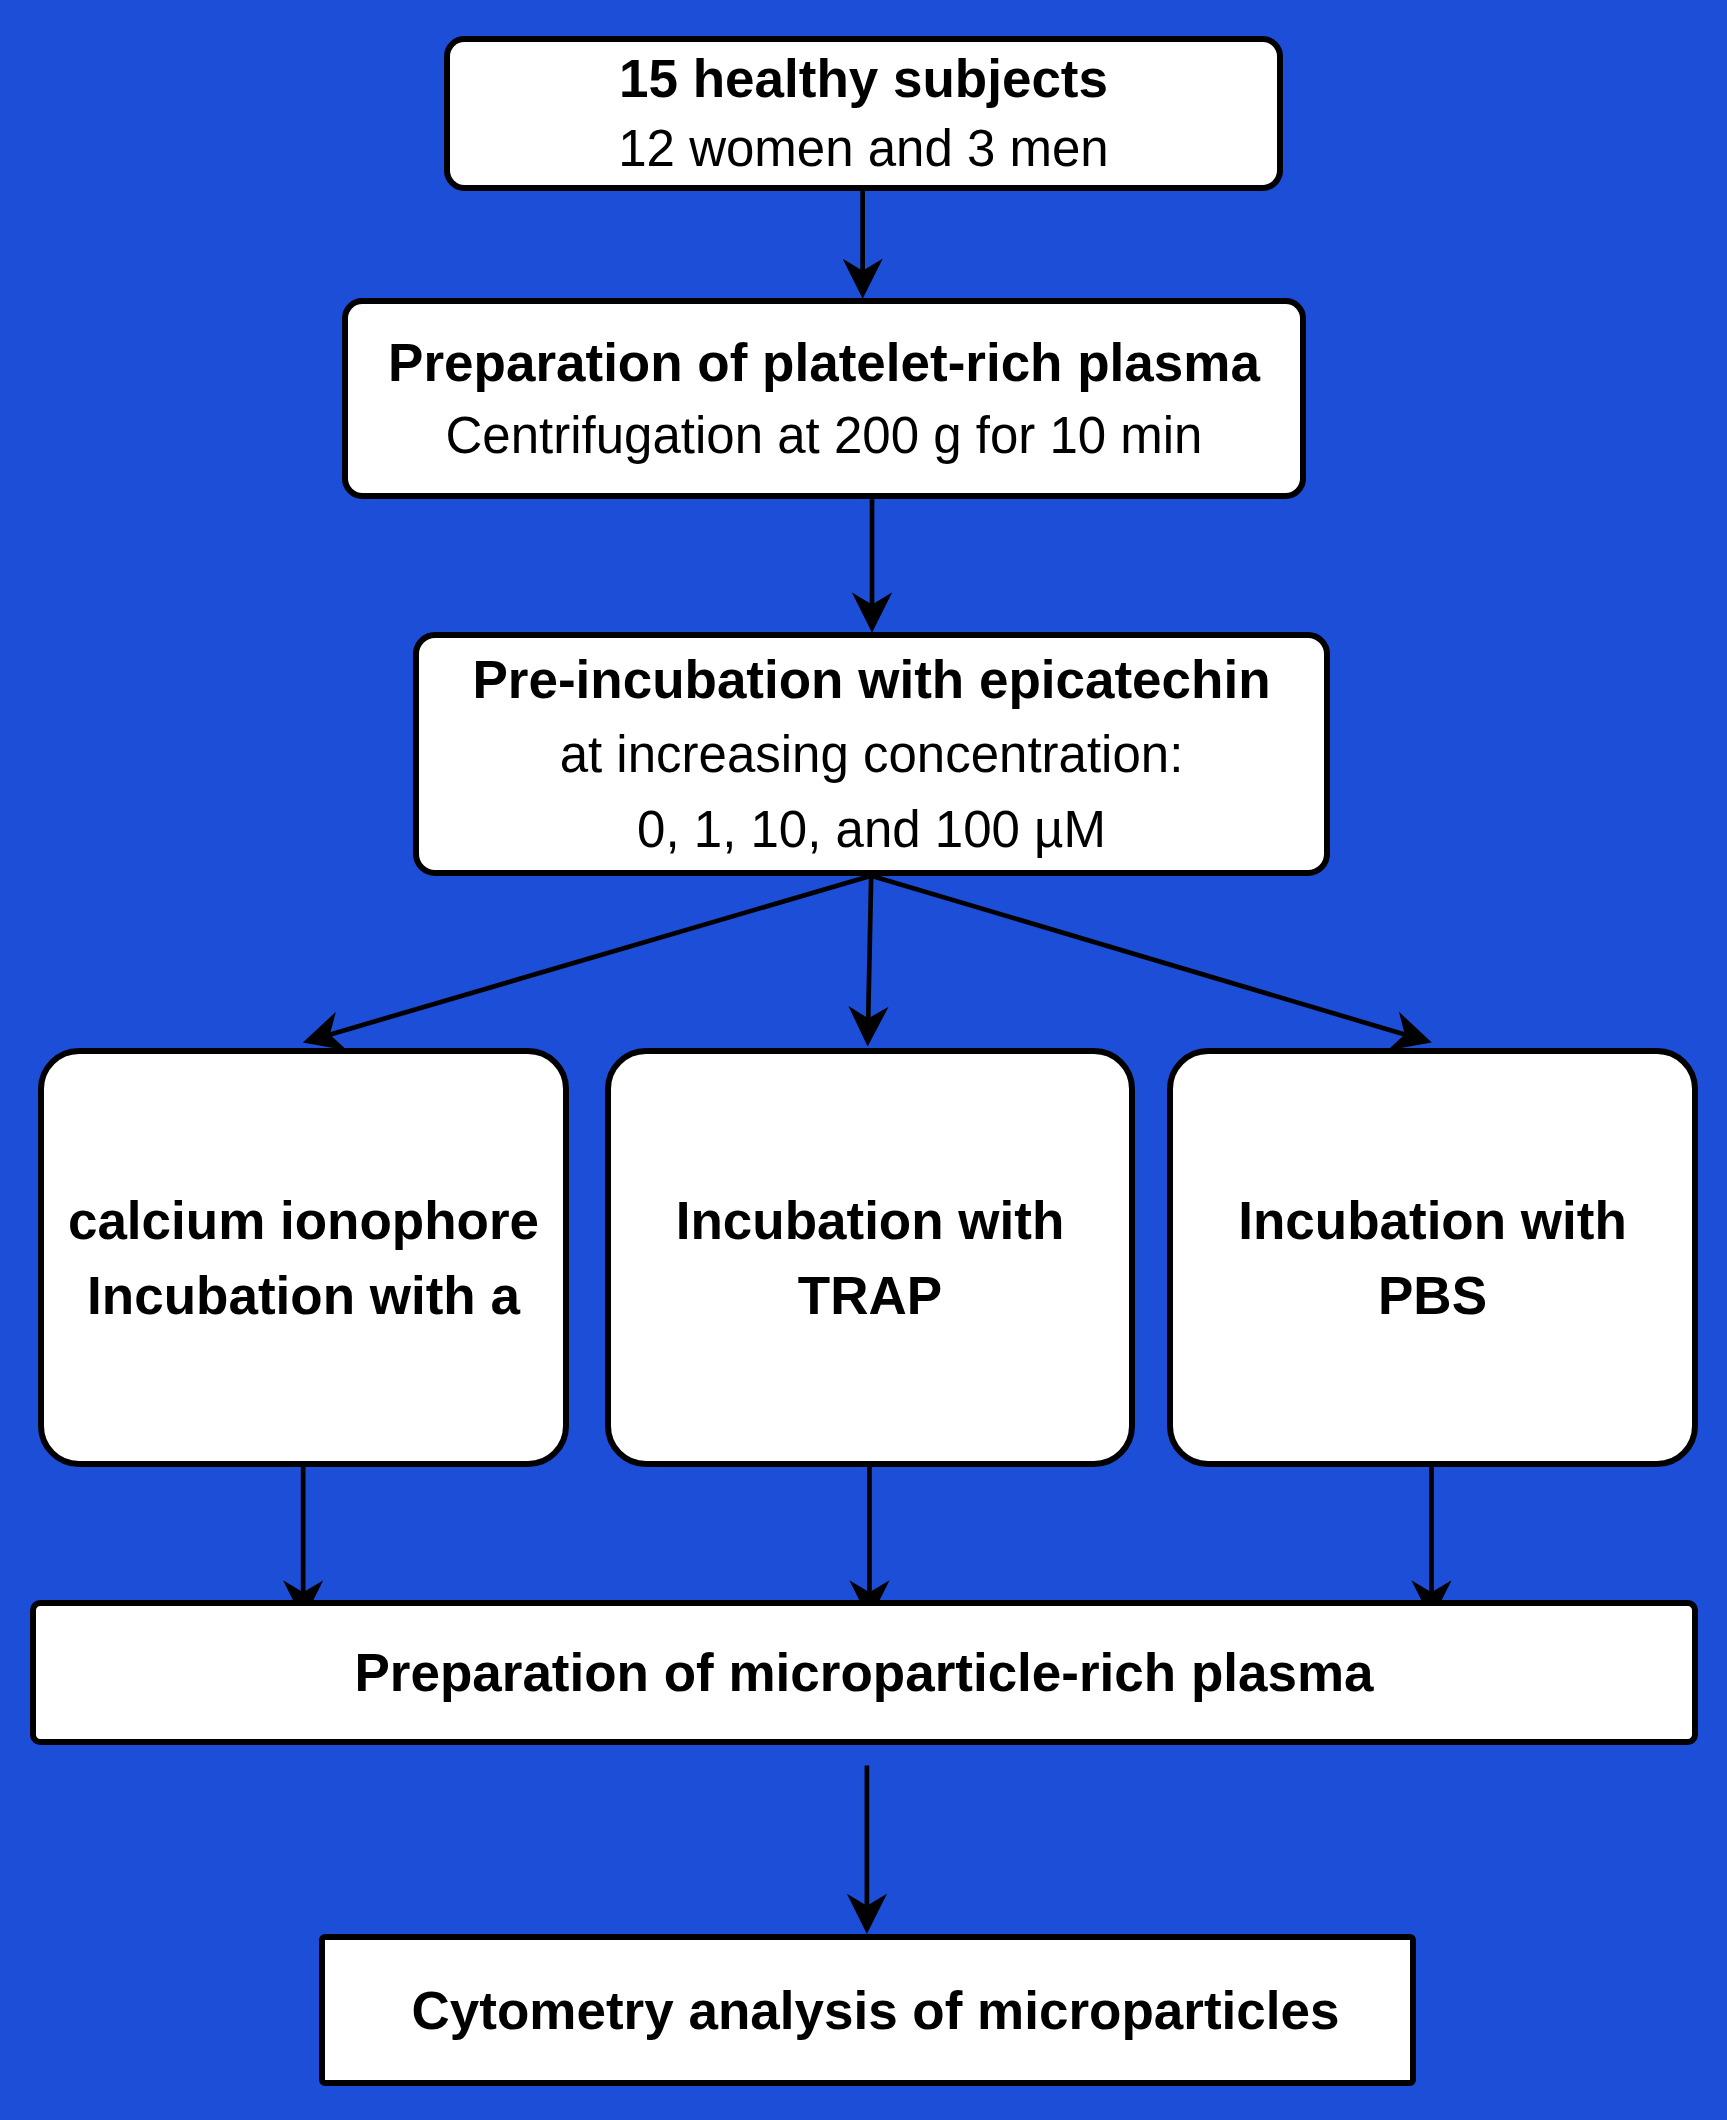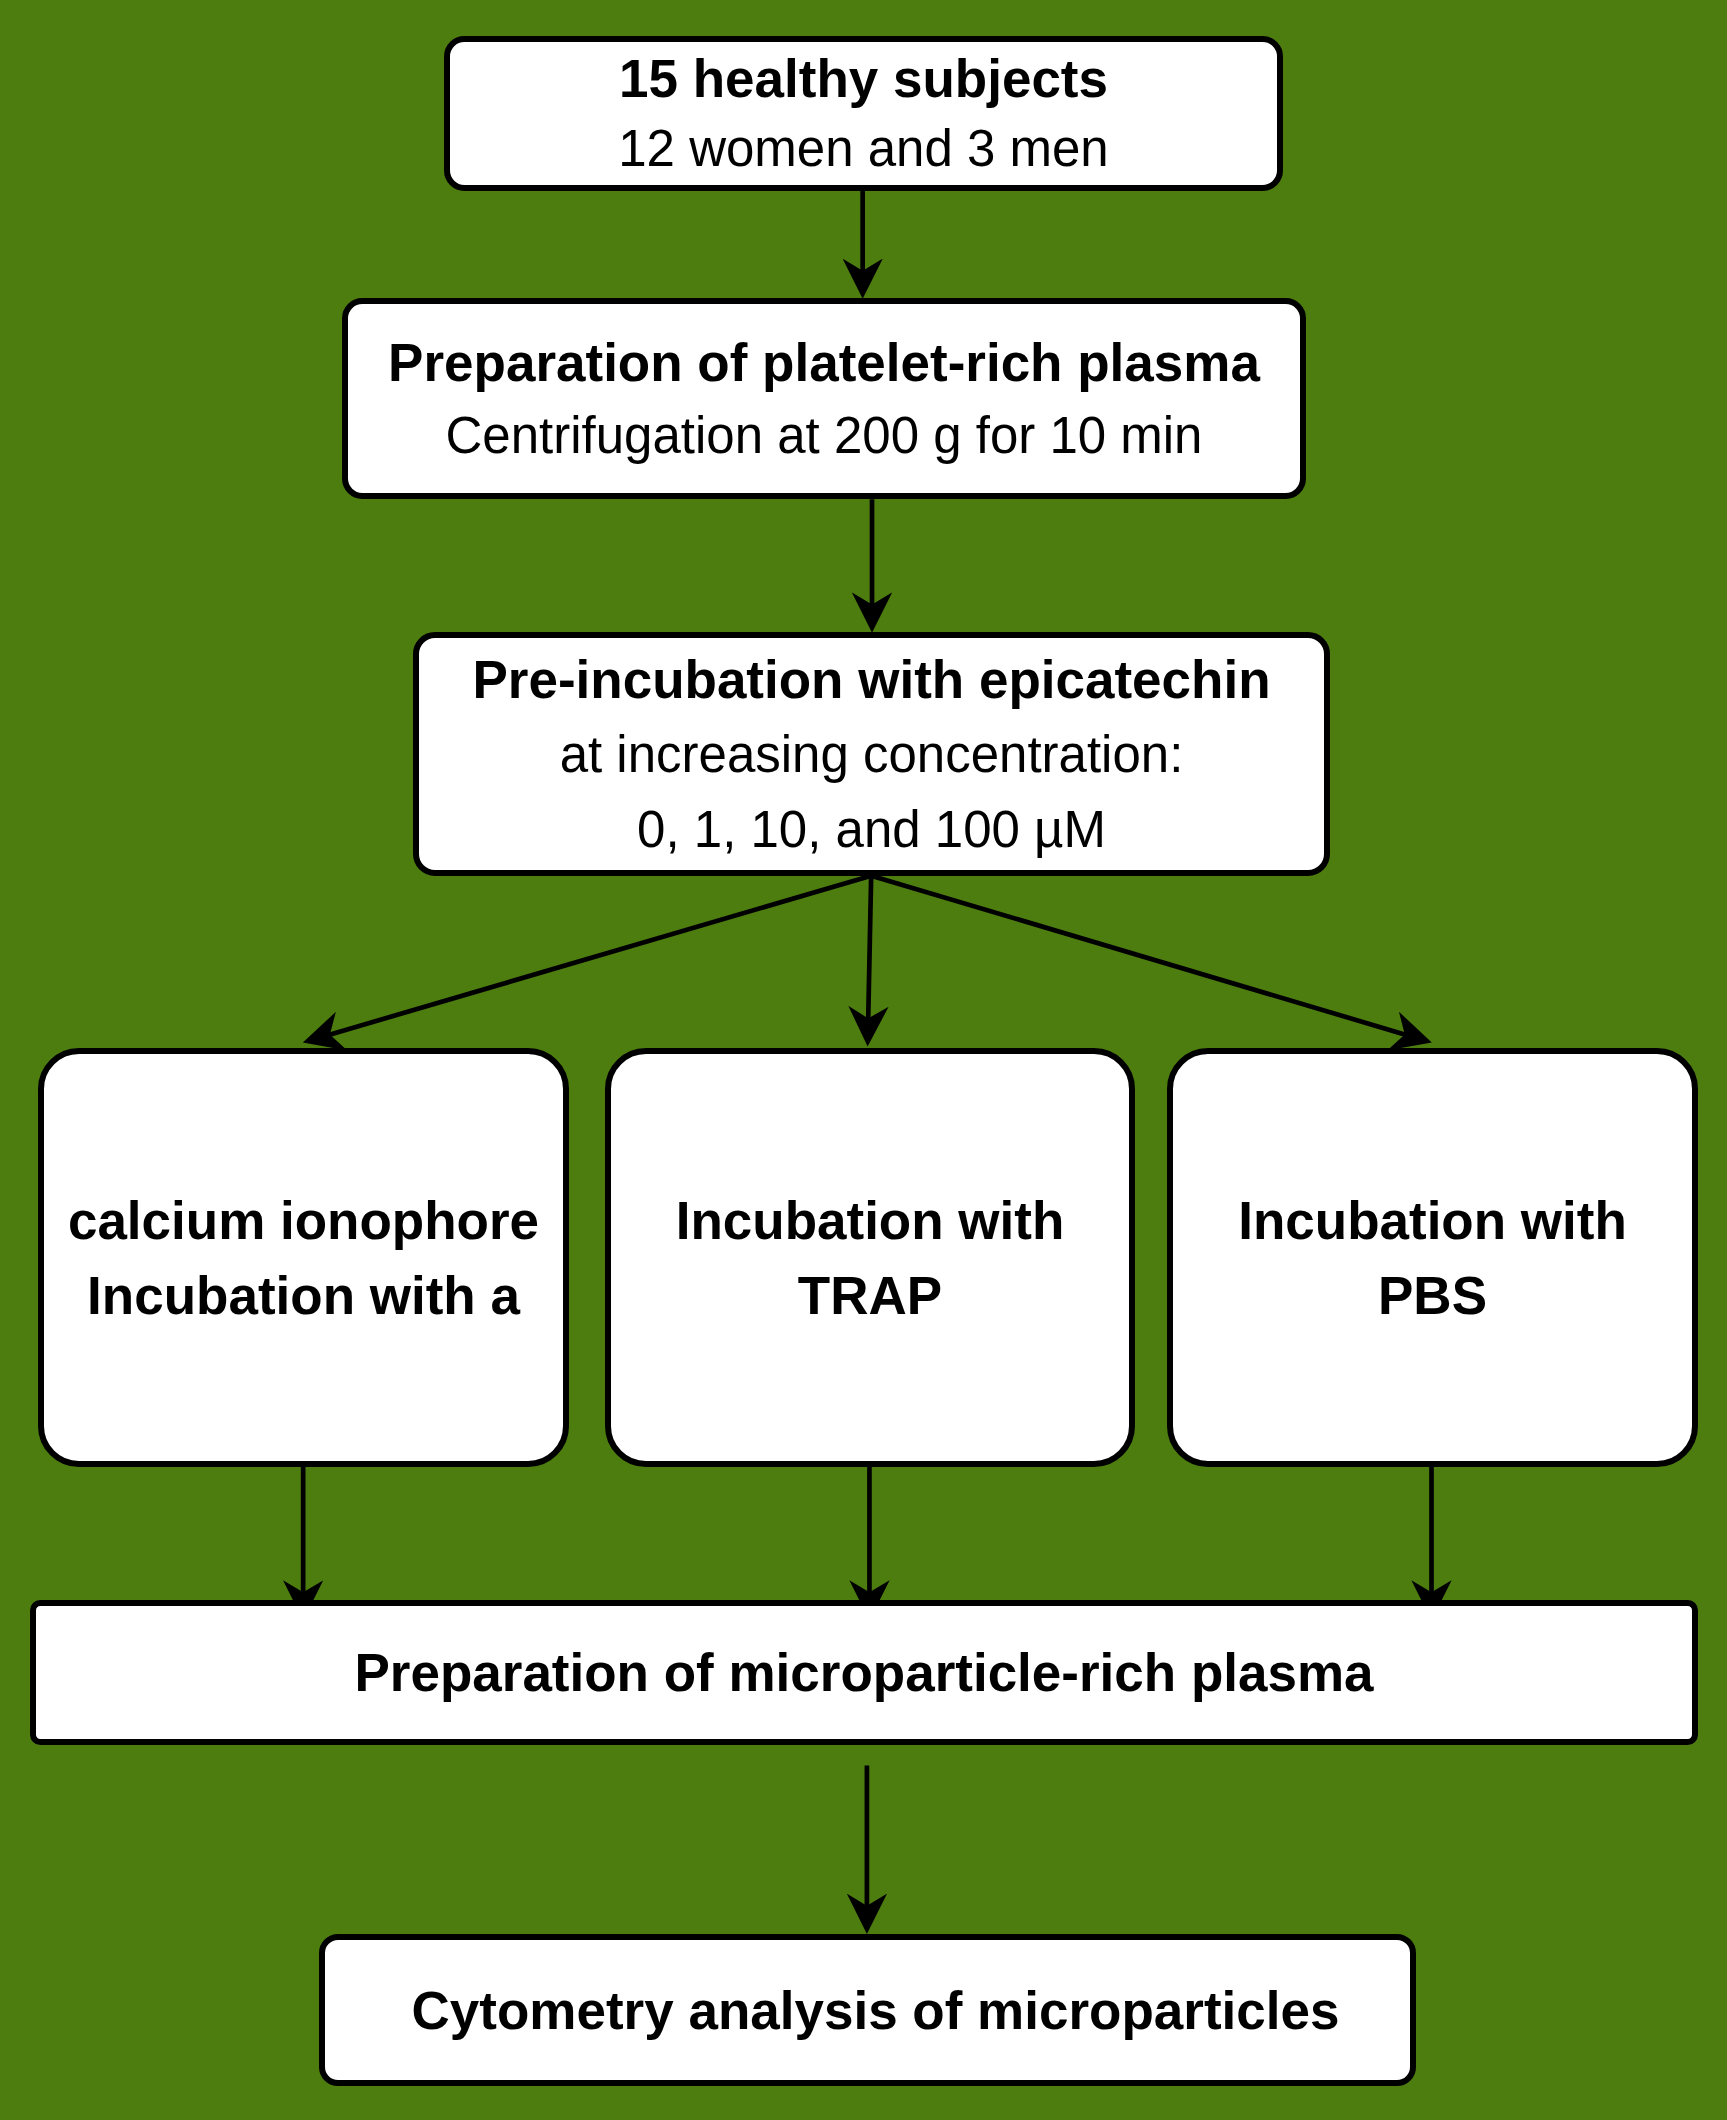--- a/index.html
+++ b/index.html
@@ -4,21 +4,21 @@
 <style>
   html, body {
     margin: 0;
     padding: 0;
     background: #ffffff;
   }
   .canvas {
     position: relative;
     width: 1727px;
     height: 2121px;
-    background: #4d7c0f;
+    background: #1d4ed8;
     font-family: "Liberation Sans", sans-serif;
     color: #000000;
     overflow: hidden;
   }
   .arrows {
     position: absolute;
     left: 0;
     top: 0;
     width: 1727px;
     height: 2121px;
@@ -47,21 +47,21 @@
   .box-subjects      { left: 444px;  top: 36px;   width: 839px;  height: 155px; border-radius: 20.4px; }
   .box-subjects .ln  { line-height: 70px; }
   .box-prp           { left: 342px;  top: 298px;  width: 964px; height: 201px; border-radius: 20.4px; }
   .box-prp .ln       { line-height: 73px; }
   .box-pre           { left: 413px;  top: 632px;  width: 917px; height: 244px; border-radius: 22px; }
   .box-pre .ln       { line-height: 75px; }
   .box-ionophore     { left: 38px;   top: 1048px; width: 531px;  height: 419px; border-radius: 41px; }
   .box-trap          { left: 605px;  top: 1048px; width: 530px;  height: 419px; border-radius: 41px; }
   .box-pbs           { left: 1167px; top: 1048px; width: 531px;  height: 419px; border-radius: 41px; }
   .box-mrp           { left: 30px;   top: 1600px; width: 1668px; height: 145px; border-radius: 10.2px; border-width: 6.8px; }
-  .box-cytometry     { left: 319px;  top: 1934px; width: 1097px; height: 152px; border-radius: 19px; padding-left: 16px; }
+  .box-cytometry     { left: 319px;  top: 1934px; width: 1097px; height: 152px; border-radius: 6px; padding-left: 16px; }
 </style>
 </head>
 <body>
 
 <div class="canvas">
 
   <svg class="arrows" viewBox="0 0 2028 2490" xmlns="http://www.w3.org/2000/svg">
     <defs>
       <marker id="ah" viewBox="0 0 10 10" refX="8.6" refY="5" markerWidth="8.6" markerHeight="8.6" orient="auto" markerUnits="strokeWidth">
         <path d="M 0 0 L 10 5 L 0 10 L 3 5 Z" fill="#000000"></path>

